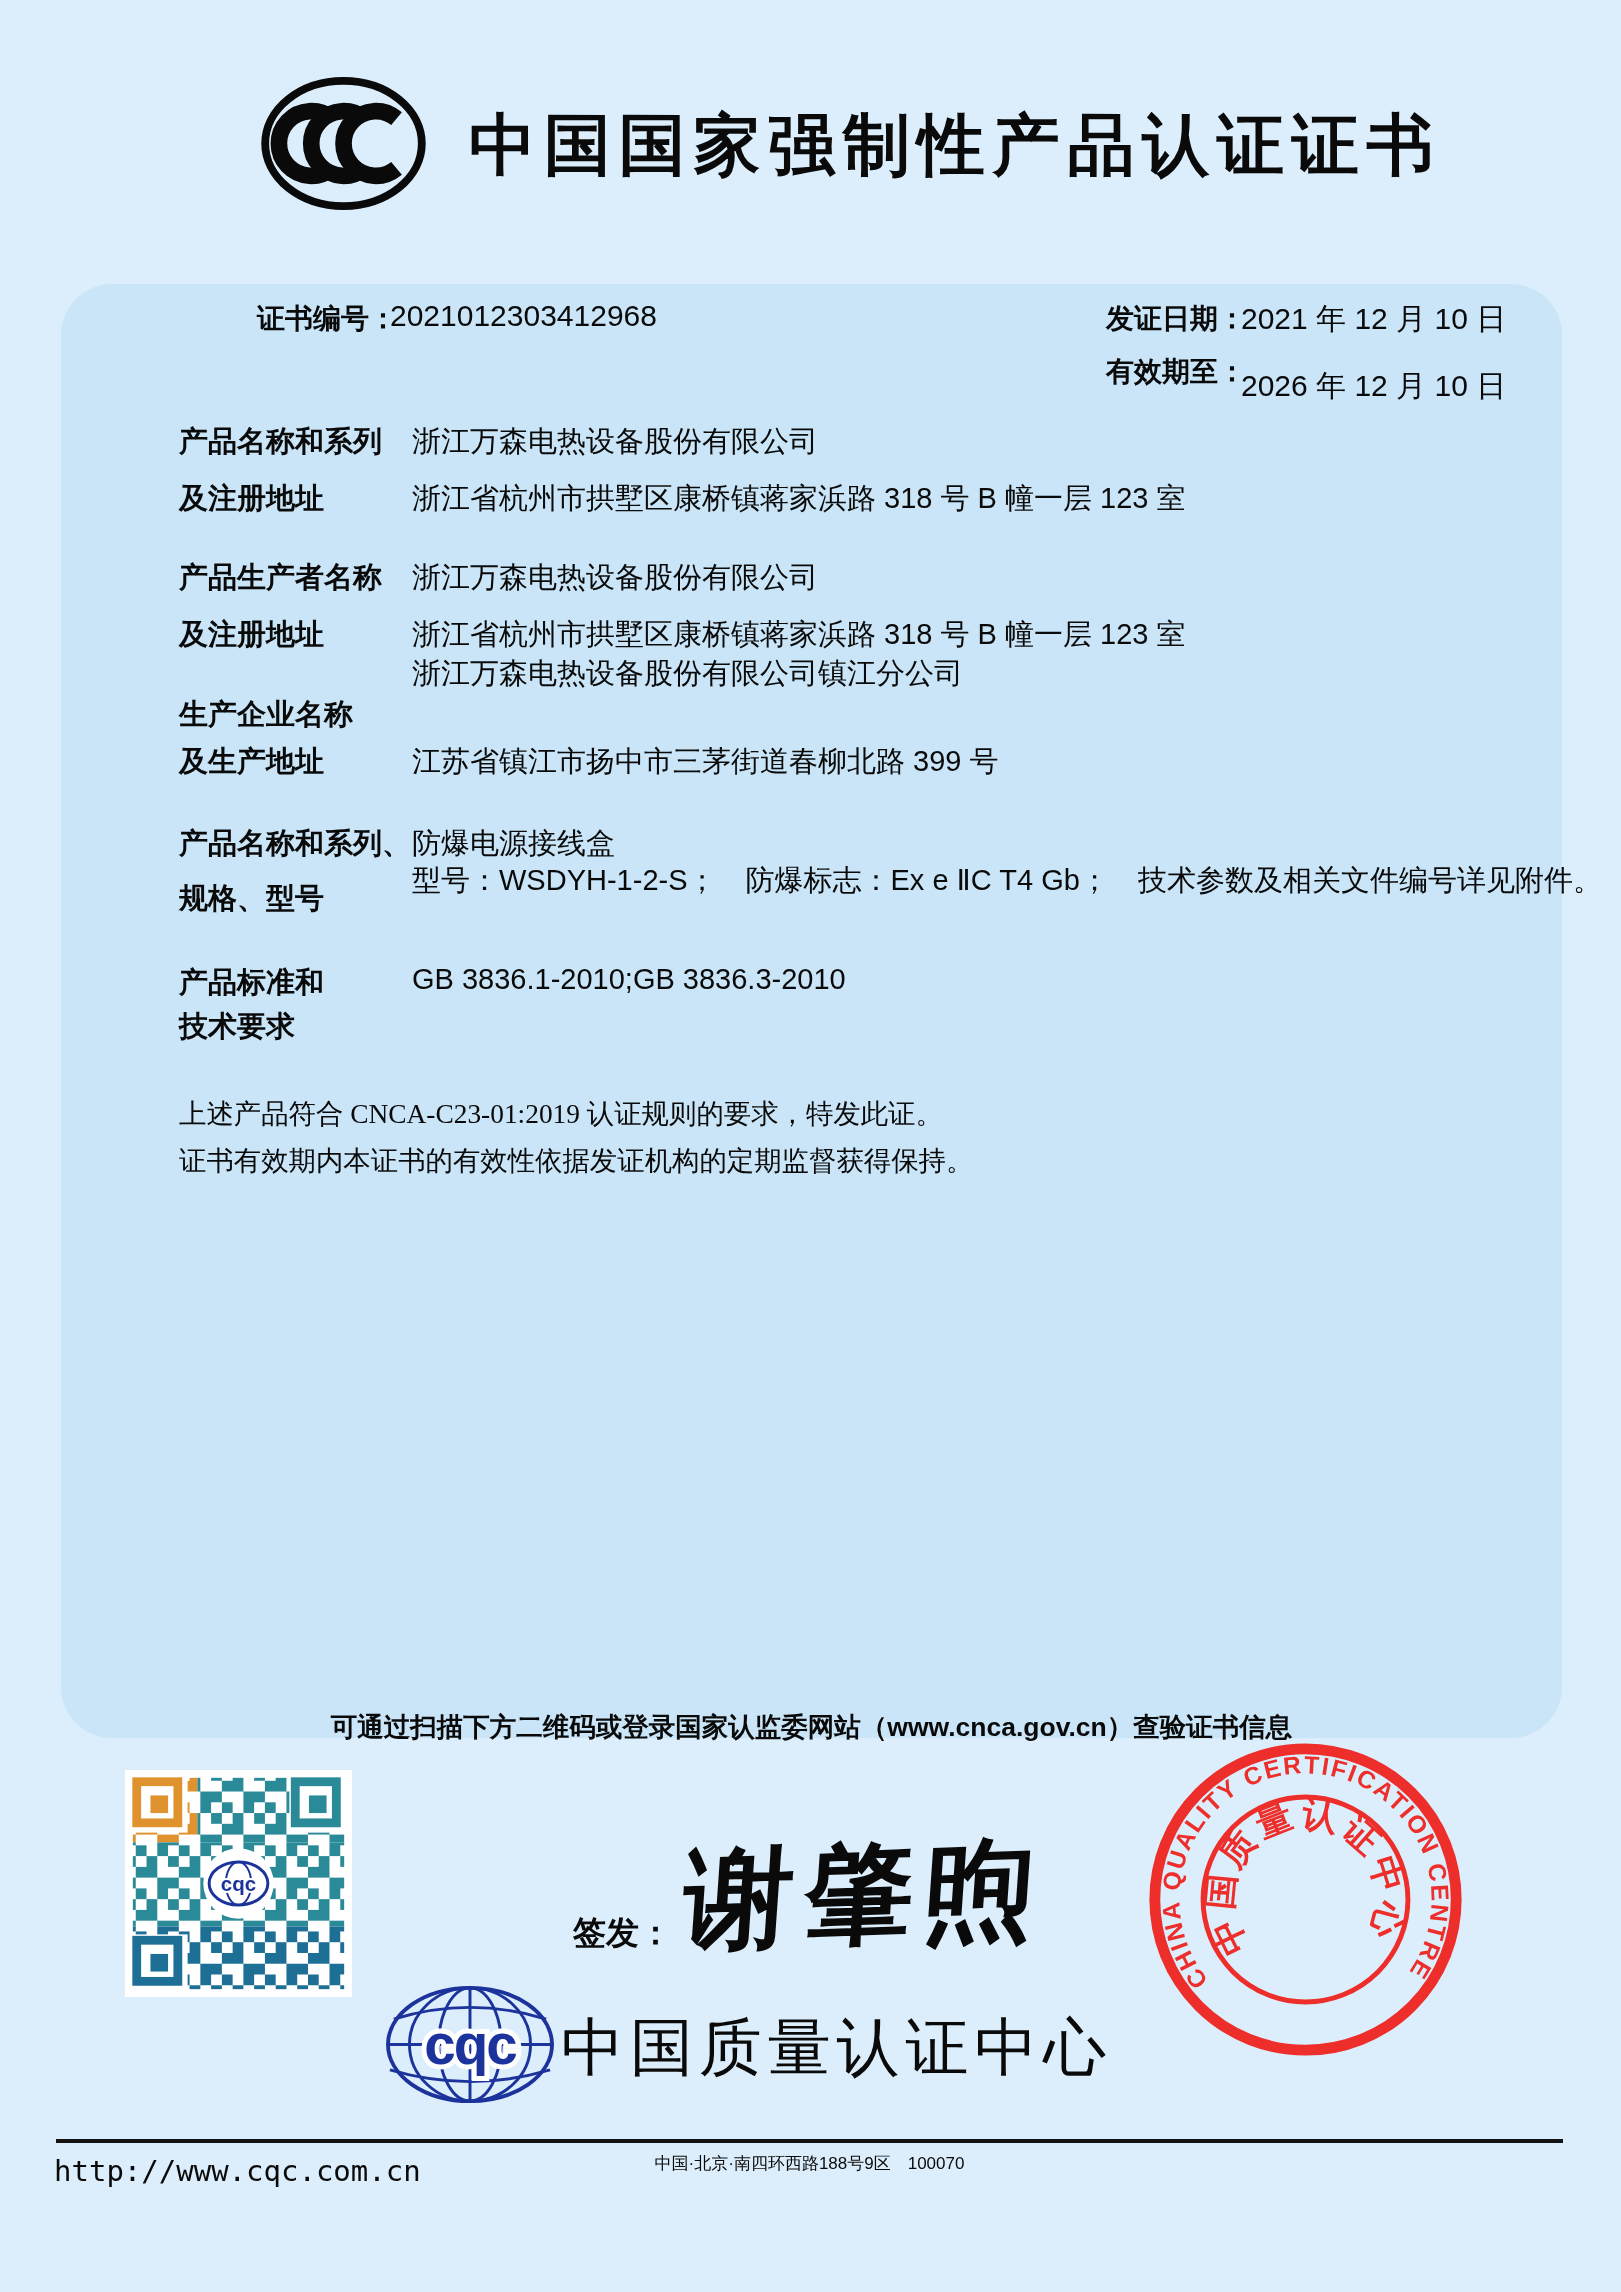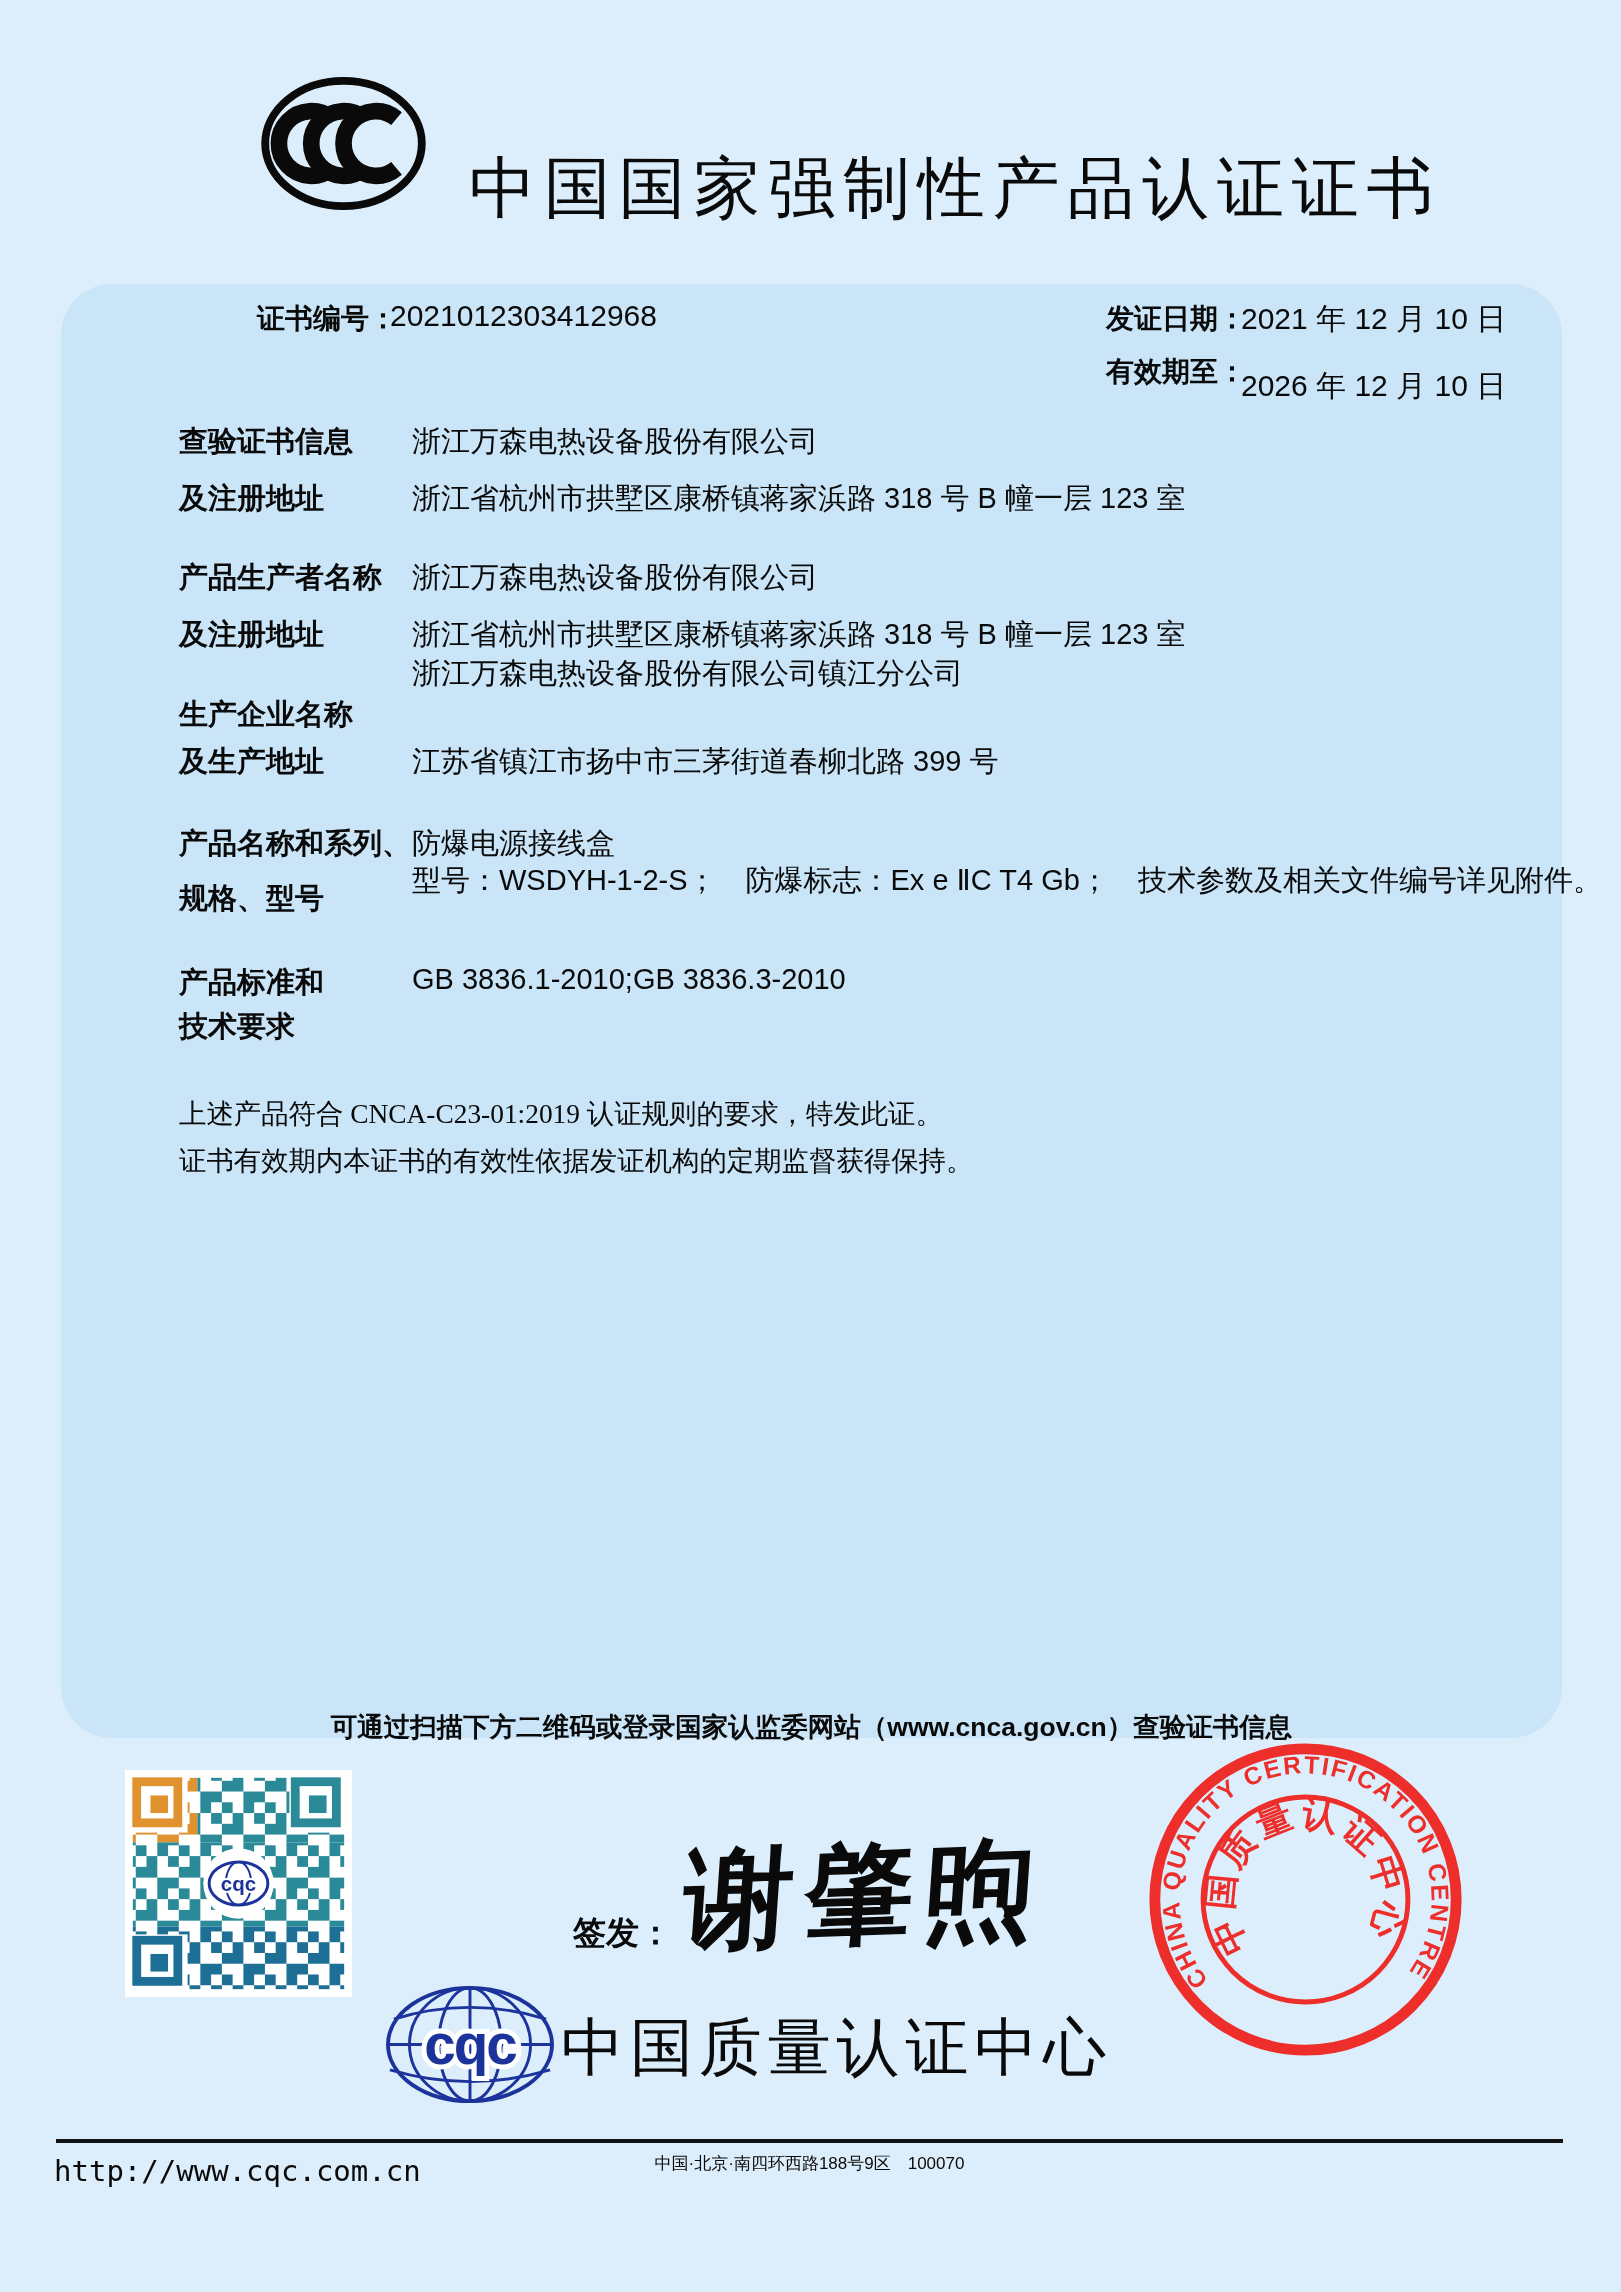--- a/index.html
+++ b/index.html
@@ -5,21 +5,21 @@
   :root{
     --page_bg:#dceefb; --panel_bg:#c9e5f7; --ink:#0a0a0a;
     --seal_red:#ee2420; --qr_orange:#e0922f; --qr_teal:#2b8a98; --qr_teal_dark:#1e6f95;
     --cqc_blue:#1c339b;
   }
   html,body{margin:0;padding:0;}
   body{font-family:"Liberation Sans","DejaVu Sans",sans-serif;color:var(--ink);}
   .page{position:relative;width:1621px;height:2293px;background:var(--page_bg);overflow:hidden;}
   .abs{position:absolute;}
   .panel{left:61px;top:284px;width:1501px;height:1454px;background:var(--panel_bg);border-radius:51px;}
-  .title{left:469px;top:100px;font-size:67px;font-weight:400;letter-spacing:7.8px;white-space:nowrap;margin-top:43px;}
+  .title{left:469px;top:100px;font-size:67px;font-weight:700;letter-spacing:7.8px;white-space:nowrap;}
   .metalabel{font-family:"Liberation Serif","DejaVu Serif",serif;font-weight:700;font-size:28px;white-space:nowrap;}
   .metaval{font-size:30px;white-space:nowrap;}
   .flabel{font-weight:700;font-size:29px;white-space:nowrap;}
   .fval{font-size:29px;white-space:nowrap;}
   .stmt{font-family:"Liberation Serif","DejaVu Serif",serif;font-size:27.4px;white-space:nowrap;}
   .note{left:61px;top:1709px;width:1501px;text-align:center;font-size:26.5px;font-weight:600;}
   .sign-label{font-family:"Liberation Serif","DejaVu Serif",serif;font-size:33px;font-weight:600;left:573px;top:1911px;}
   .signature{left:684px;top:1821px;font-family:"Liberation Serif","DejaVu Serif",serif;
     font-size:110px;font-weight:600;letter-spacing:9.8px;white-space:nowrap;
     transform:rotate(-2deg) skewX(-6deg);}
@@ -54,21 +54,21 @@
 
   <div class="abs panel"></div>
 
   <div class="abs metalabel" style="left:257px;top:300px">证书编号：</div>
   <div class="abs metaval" style="left:390px;top:299px">2021012303412968</div>
   <div class="abs metalabel" style="left:1106px;top:300px">发证日期：</div>
   <div class="abs metaval" style="left:1241px;top:299px">2021 年 12 月 10 日</div>
   <div class="abs metalabel" style="left:1106px;top:353px">有效期至：</div>
   <div class="abs metaval" style="left:1241px;top:366px">2026 年 12 月 10 日</div>
 
-  <div class="abs flabel" style="left:179px;top:422px">查验证书信息</div>
+  <div class="abs flabel" style="left:179px;top:422px">产品名称和系列</div>
   <div class="abs fval" style="left:412px;top:422px">浙江万森电热设备股份有限公司</div>
   <div class="abs flabel" style="left:179px;top:479px">及注册地址</div>
   <div class="abs fval" style="left:412px;top:479px">浙江省杭州市拱墅区康桥镇蒋家浜路 318 号 B 幢一层 123 室</div>
 
   <div class="abs flabel" style="left:179px;top:558px">产品生产者名称</div>
   <div class="abs fval" style="left:412px;top:558px">浙江万森电热设备股份有限公司</div>
   <div class="abs flabel" style="left:179px;top:615px">及注册地址</div>
   <div class="abs fval" style="left:412px;top:615px">浙江省杭州市拱墅区康桥镇蒋家浜路 318 号 B 幢一层 123 室</div>
 
   <div class="abs flabel" style="left:179px;top:695px">生产企业名称</div>

